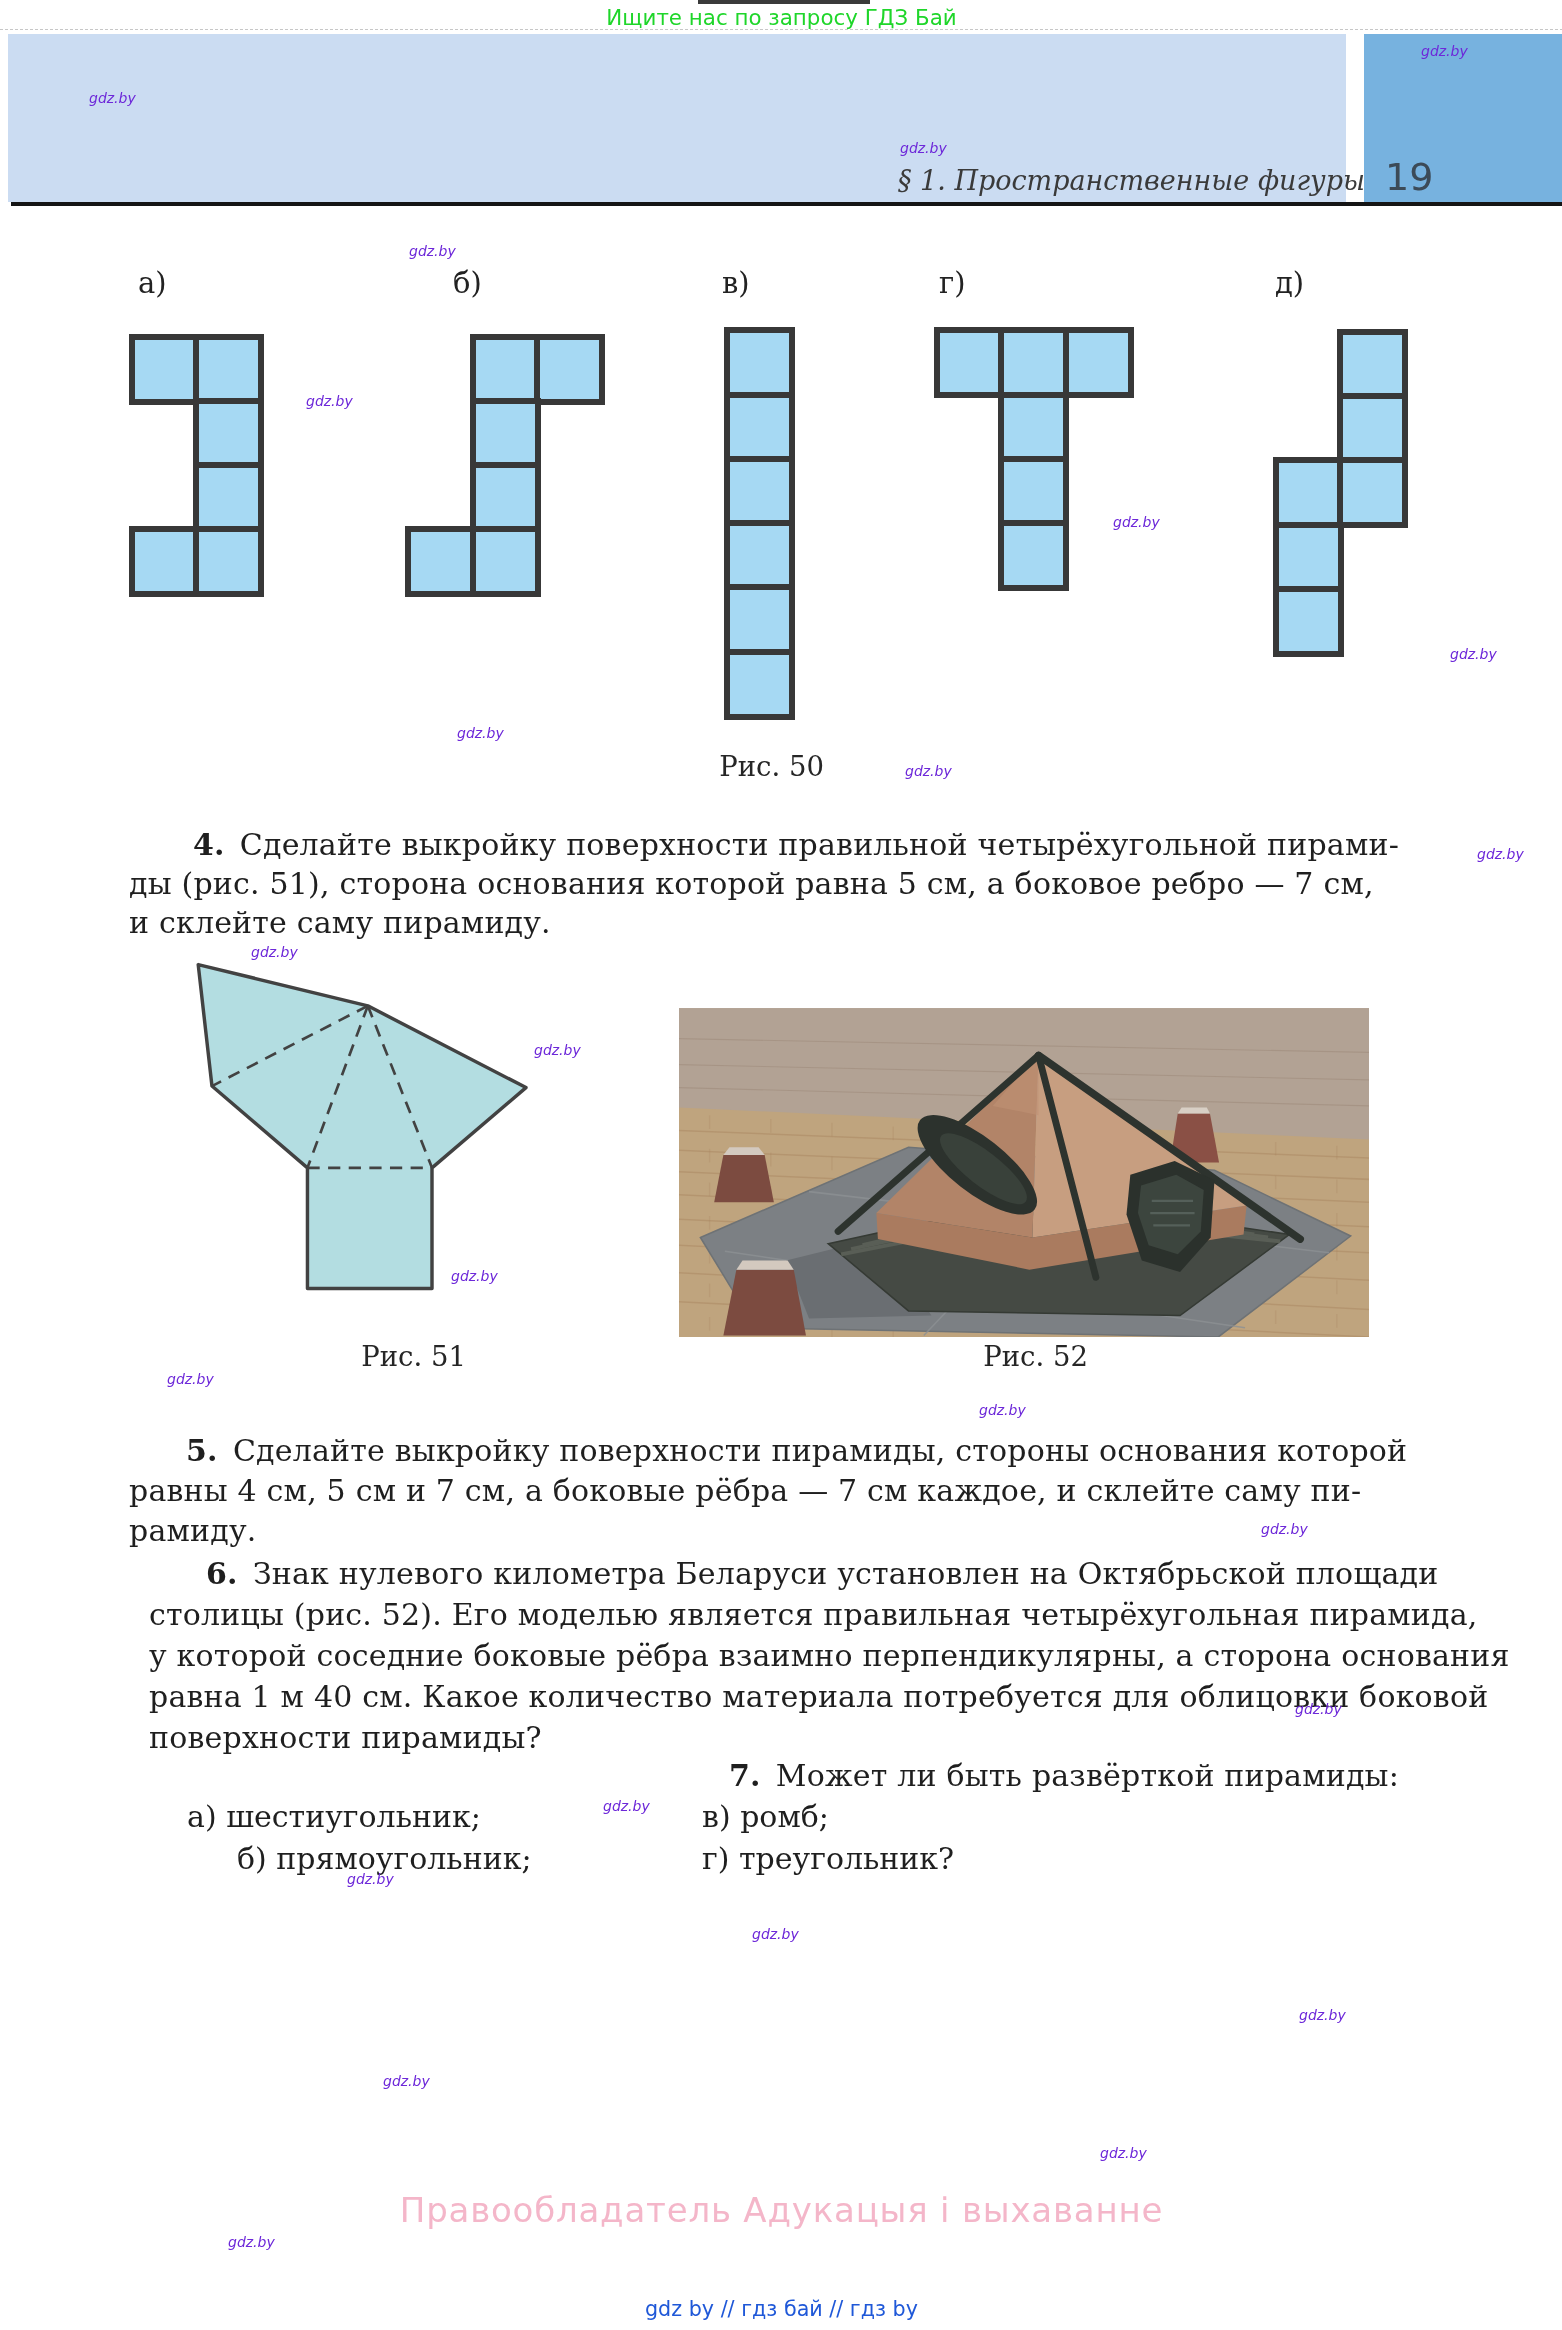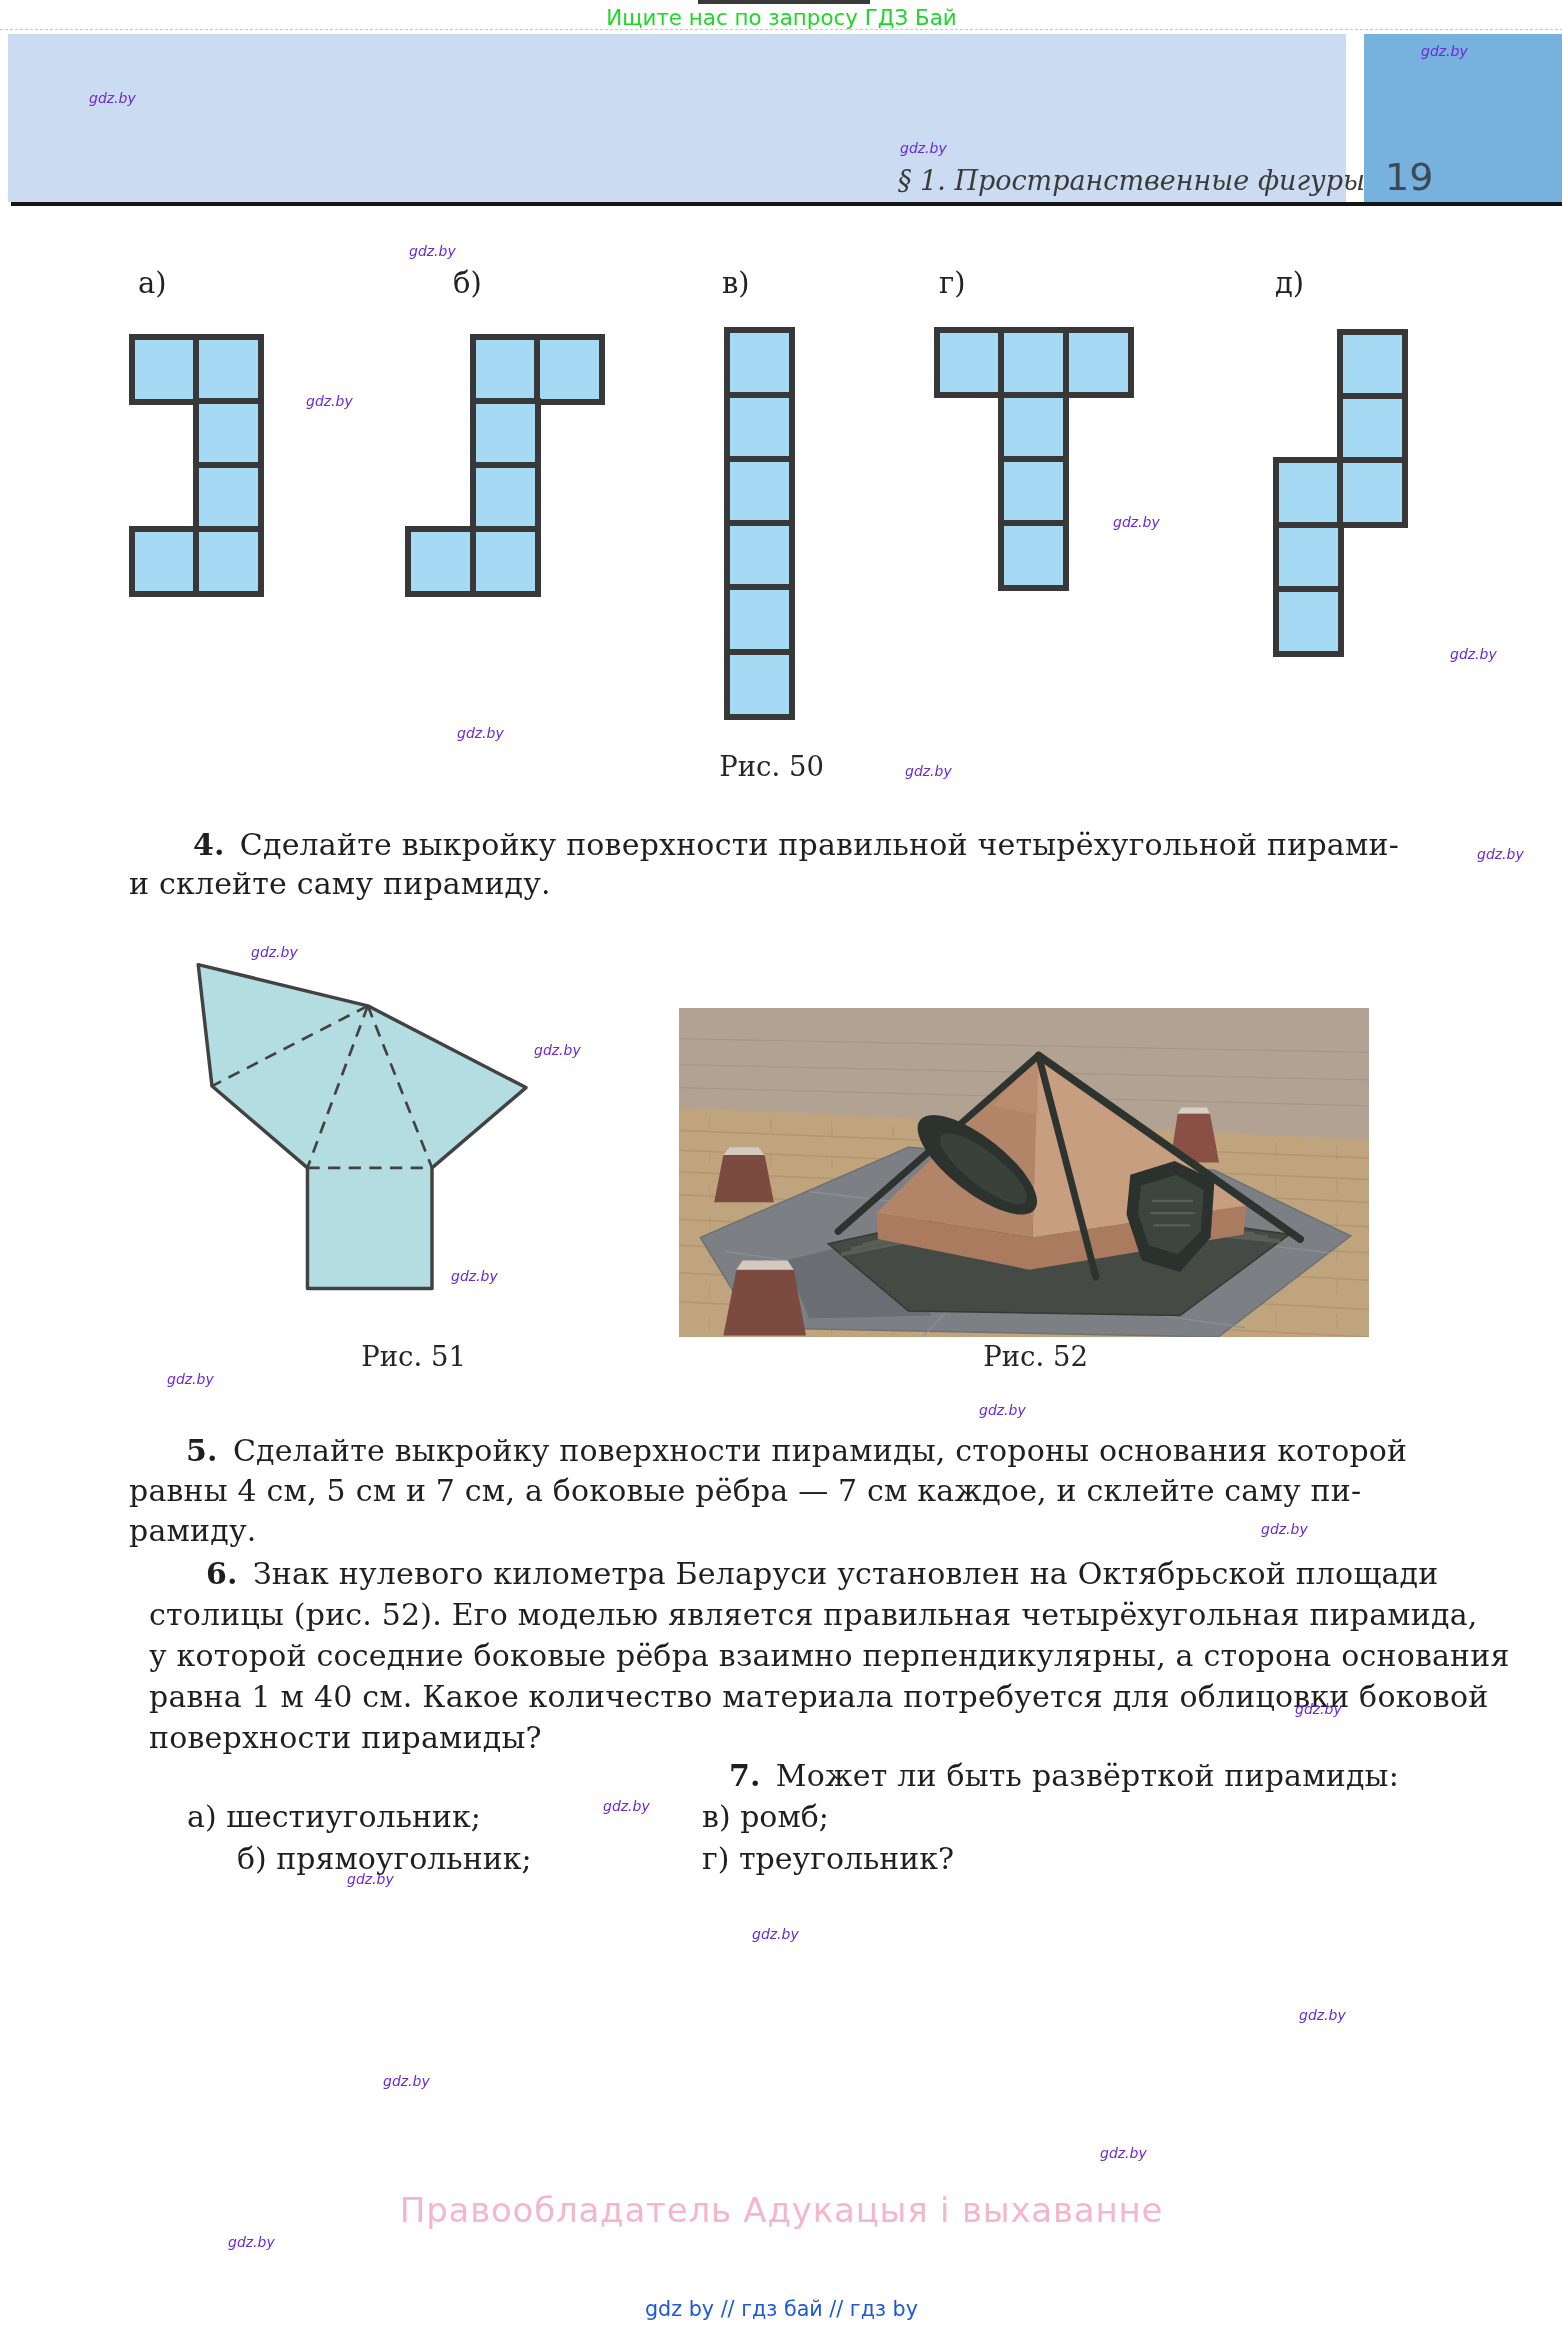--- a/index.html
+++ b/index.html
@@ -90,20 +90,21 @@
     <div class="pcell" style="left: 1273px; top: 457px;"></div>
     <div class="pcell" style="left: 1337px; top: 457px;"></div>
     <div class="pcell" style="left: 1273px; top: 522px;"></div>
     <div class="pcell" style="left: 1273px; top: 586px;"></div>
   </div>
 
 <div class="caption" style="left:671px;top:750px;width:153px;">Рис. 50</div>
 
 <div class="prob" id="p4" style="top:825px;line-height:39px;">
     <div class="line indent"><span class="num">4. </span>Сделайте выкройку поверхности правильной четырёхугольной пирами-</div>
+    <div class="line">ды (рис. 51), сторона основания которой равна 5 см, а боковое ребро — 7 см,</div>
     <div class="line">и склейте саму пирамиду.</div>
   </div>
 
 <svg style="left:184px;top:960px;" width="360" height="340" viewBox="0 0 470 445">
   <polygon points="18,6 240,60 447,167 324,272 324,430 161,430 161,272 36,165" fill="var(--netteal)" stroke="#424242" stroke-width="4.5" stroke-linejoin="round"></polygon>
   <g stroke="#424242" stroke-width="3.5" stroke-dasharray="16 11" fill="none">
     <line x1="240" y1="60" x2="36" y2="165"></line>
     <line x1="240" y1="60" x2="161" y2="272"></line>
     <line x1="240" y1="60" x2="324" y2="272"></line>
     <line x1="161" y1="272" x2="324" y2="272"></line>

